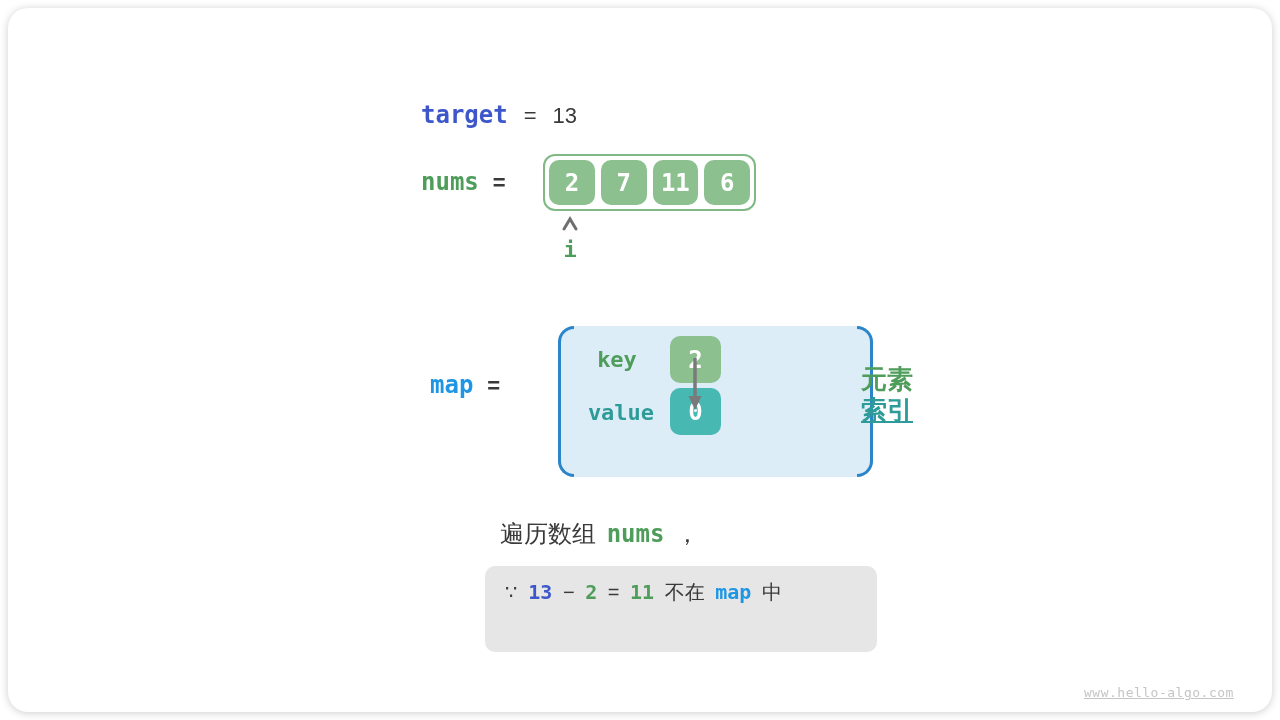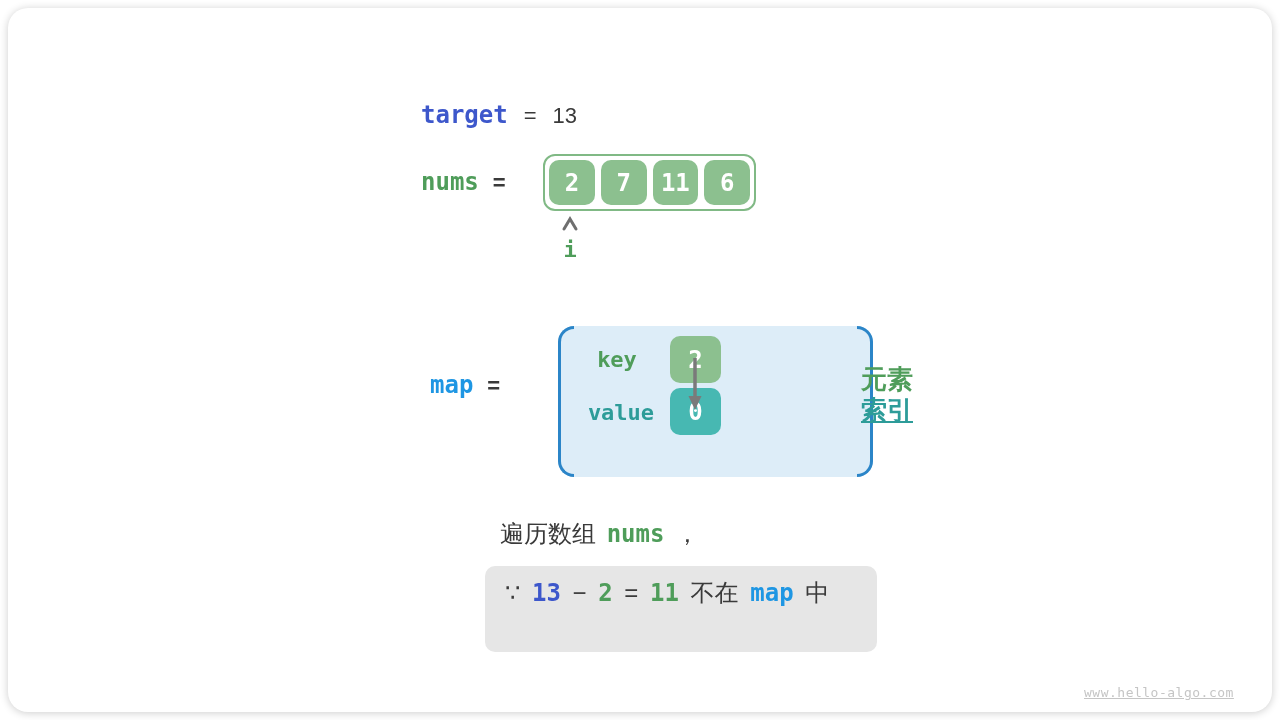--- a/index.html
+++ b/index.html
@@ -62,21 +62,21 @@
   .value-box{top:62px;background:var(--teal-box);}
   .kv-arrow{position:absolute;left:127px;top:30px;width:20px;height:58px;}
   .legend{font-size:26px;font-weight:bold;line-height:30px;}
   .legend-top{left:853px;top:356px;color:var(--green);}
   .legend-bottom{left:853px;top:387px;color:var(--teal);text-decoration:underline;}
 
   
   .caption{left:492px;top:511px;font-size:24px;line-height:30px;word-spacing:4px;}
   .note{left:477px;top:558px;width:392px;height:86px;border-radius:10px;
     background:var(--note-bg);padding:9px 0 0 20px;}
-  .note-line{font-size:24px;line-height:35px;word-spacing:5px;white-space:nowrap;}
+  .note-line{font-size:20px;line-height:35px;word-spacing:5px;white-space:nowrap;}
   .seg-dark{color:var(--dark);}
   .seg-indigo{color:var(--indigo);font-family:"DejaVu Sans Mono","Liberation Mono",monospace;font-weight:bold;}
   .seg-green{color:var(--green);font-family:"DejaVu Sans Mono","Liberation Mono",monospace;font-weight:bold;}
   .seg-blue{color:var(--blue);font-family:"DejaVu Sans Mono","Liberation Mono",monospace;font-weight:bold;}
 
   .watermark{left:1076px;top:677px;font-family:"DejaVu Sans Mono","Liberation Mono",monospace;
     font-size:13px;color:var(--muted);letter-spacing:0.5px;text-decoration:underline;}
 </style>
 </head>
 <body>

